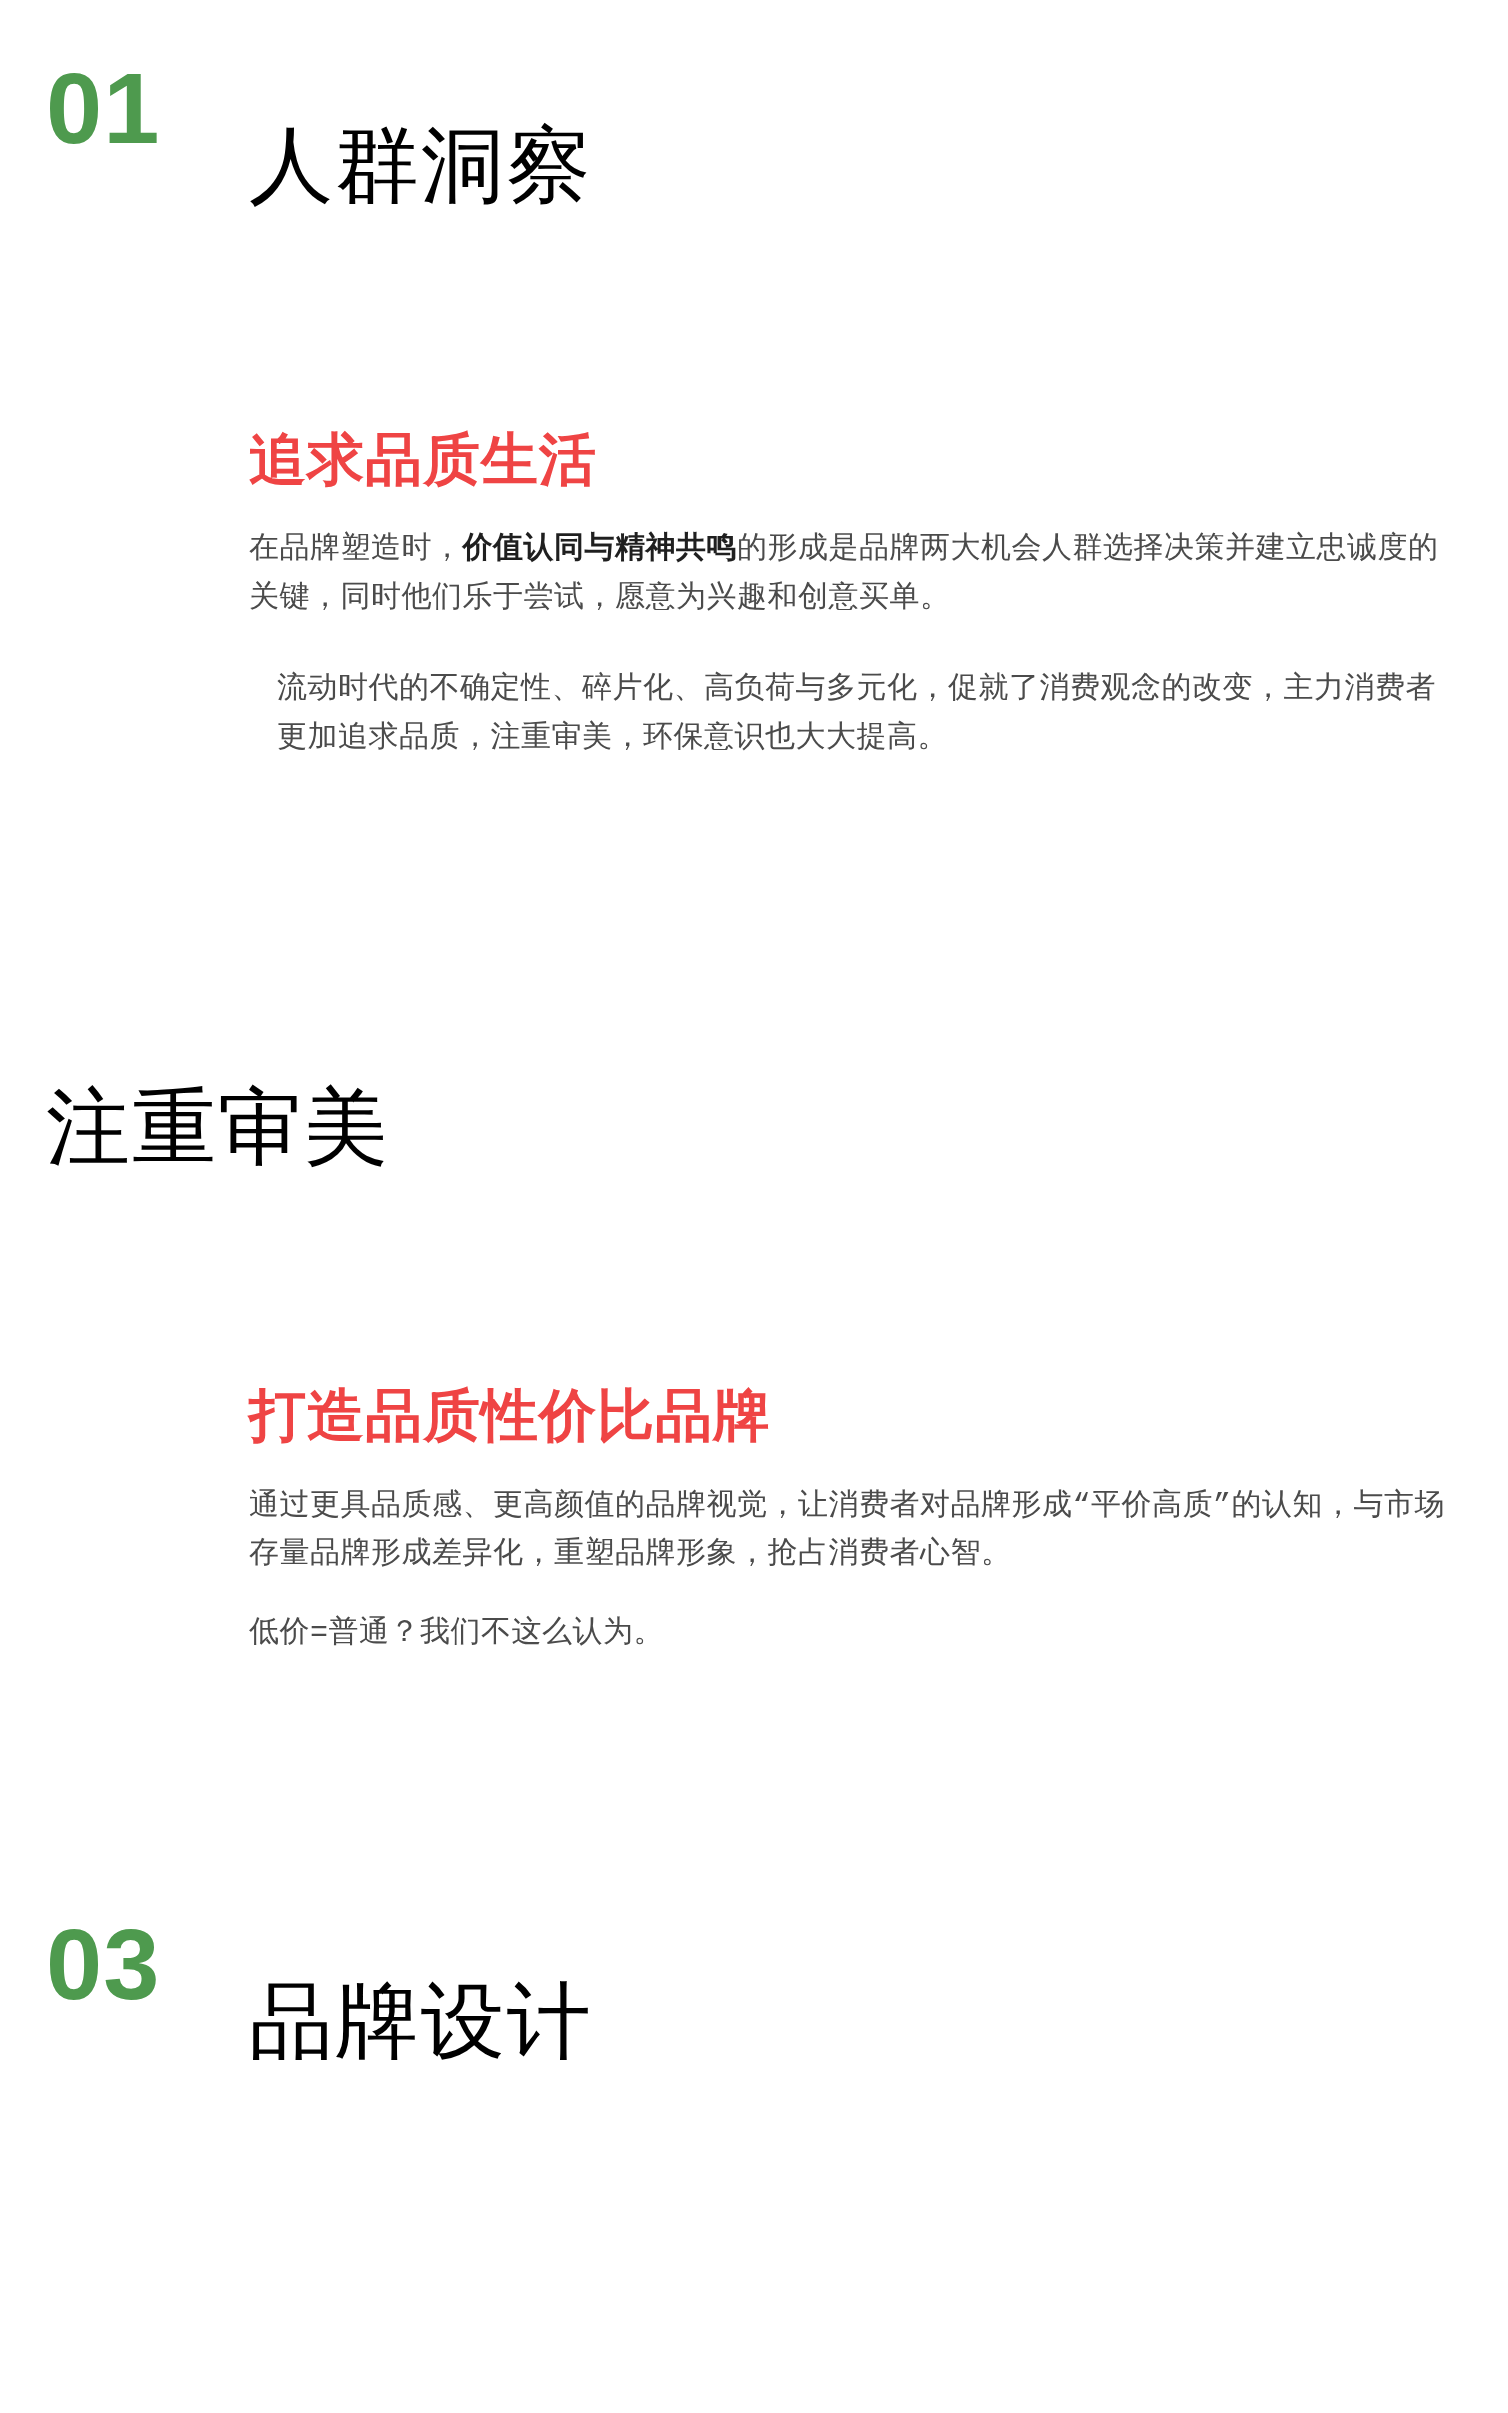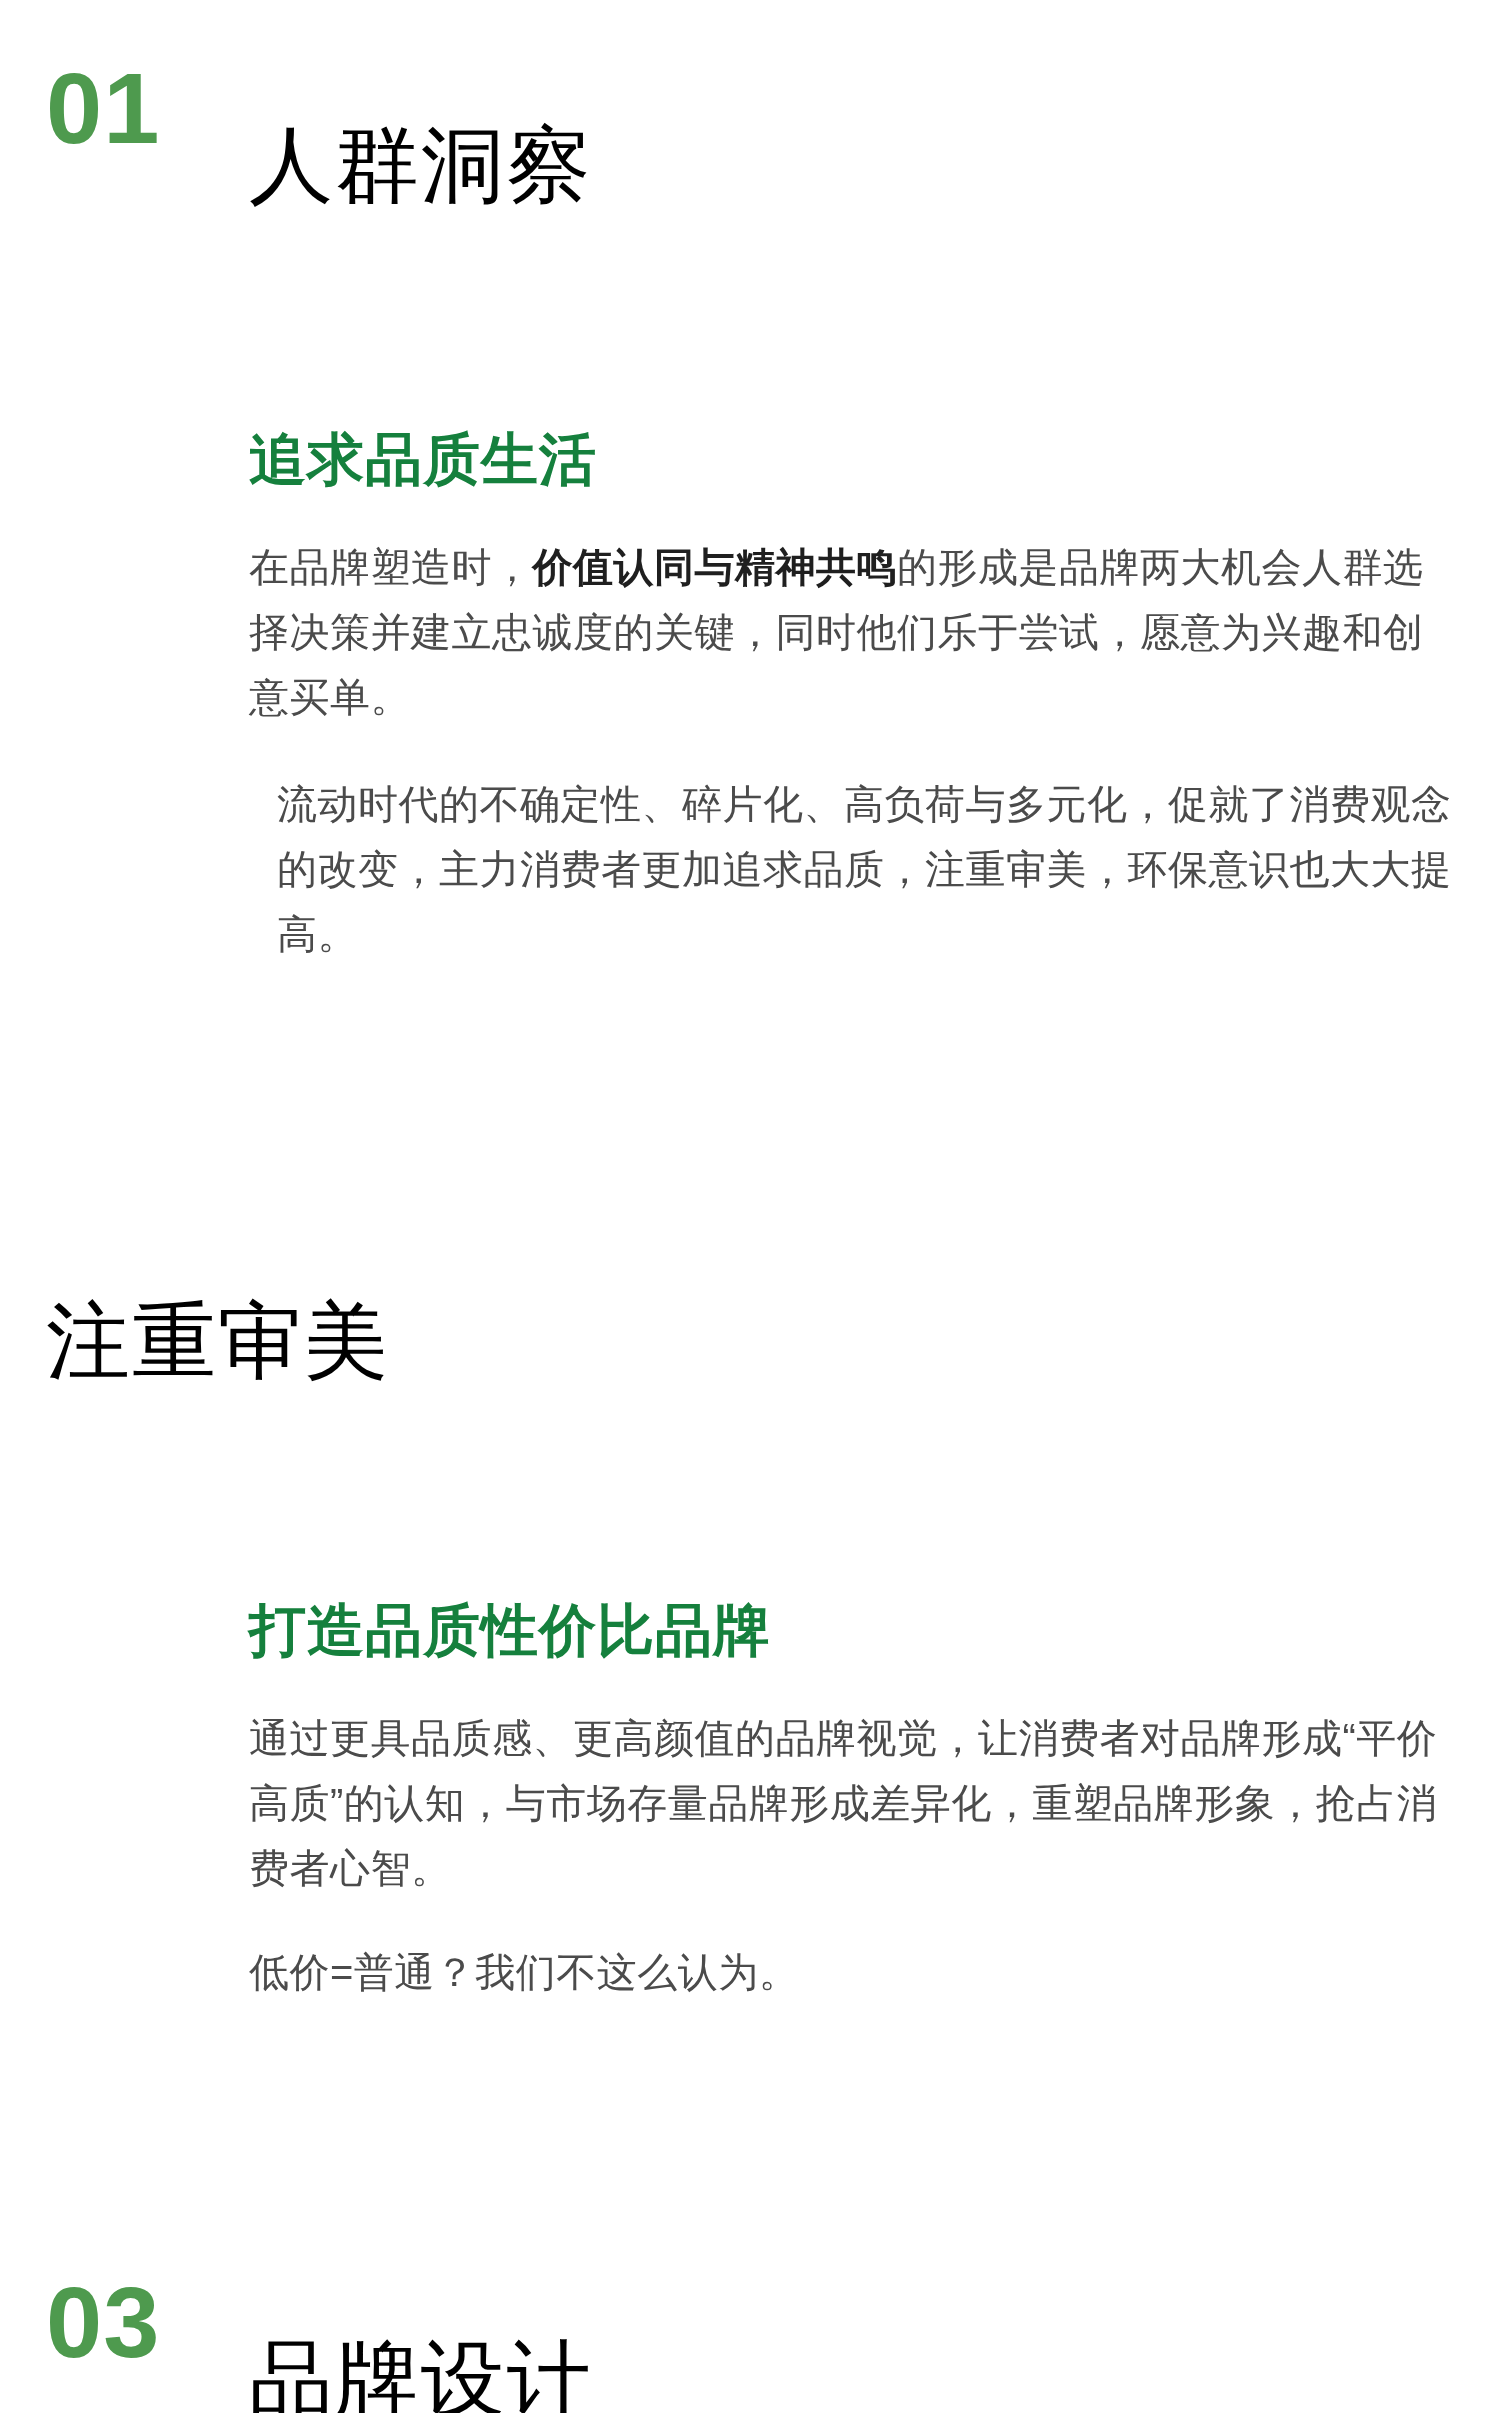--- a/index.html
+++ b/index.html
@@ -51,29 +51,30 @@
   }
 
   .sec-body {
     padding-left: 203px;
     padding-right: 4.8px;
   }
   .sub-title {
     font-size: 57px;
     line-height: 1.25;
     font-weight: 700;
-    color: #15803d;
+    color: #ef4444;
     letter-spacing: 1px;
   }
   .para {
-    font-size: 40px;
+    font-size: 30px;
     line-height: 1.62;
     color: #4b4b4b;
     letter-spacing: 0.5px;
     font-weight: 400;
+    font-family: Liberation Mono, monospace;
   }
   .para b {
     font-weight: 700;
     color: #1f1f1f;
   }
 
   
   #section-1 { padding-top: 58px; }
   #section-1 .sec-body { padding-top: 111px; }
   #section-1 .sub-title { margin-bottom: 30px; }

